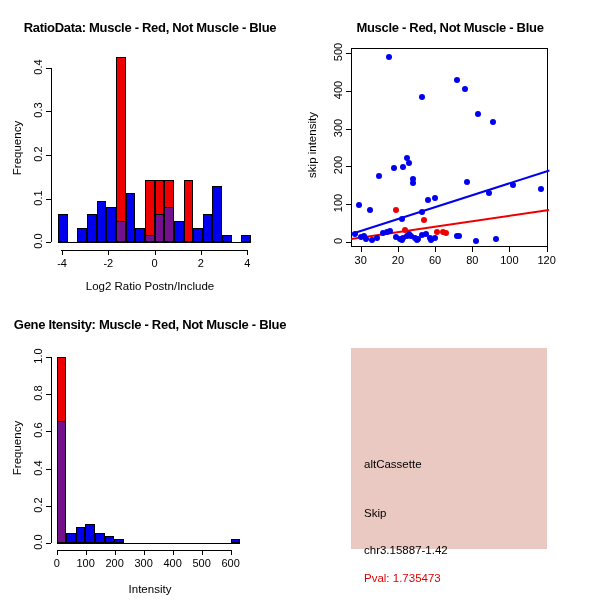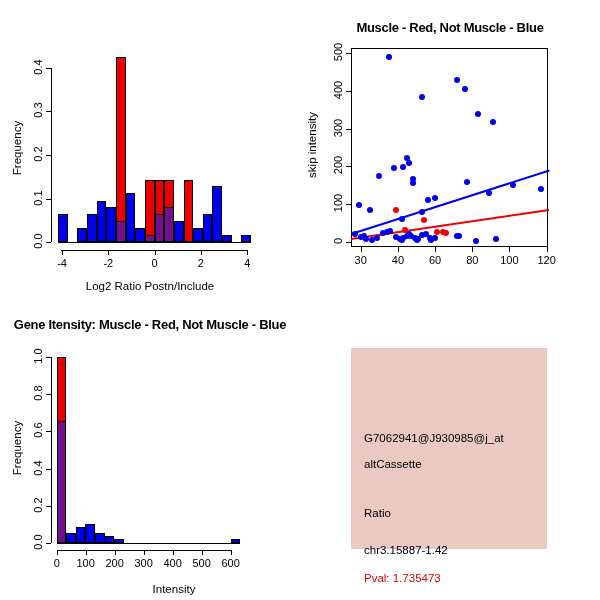--- a/index.html
+++ b/index.html
@@ -4,40 +4,41 @@
 <style>
   html,body{margin:0;padding:0;}
   body{width:600px;height:600px;background:#ffffff;font-family:"Liberation Sans",sans-serif;overflow:hidden;position:relative;}
   .canvas{position:absolute;left:0;top:0;width:600px;height:600px;background:#ffffff;}
   .panel{position:absolute;width:300px;height:300px;}
   #p1{left:0;top:0;} #p2{left:300px;top:0;} #p3{left:0;top:300px;} #p4{left:300px;top:300px;}
   .chart-title{position:absolute;left:0;top:20px;width:100%;text-align:center;font-weight:bold;font-size:13px;letter-spacing:-0.3px;color:#000;white-space:nowrap;}
   #p3 .chart-title{top:17px;}
   .axis-label{position:absolute;font-size:11.5px;color:#000;text-align:center;white-space:nowrap;}
   .xlabel{left:0;width:300px;}
-  #p1 .xlabel{top:280px;} #p2 .xlabel{top:283px;} #p3 .xlabel{top:283px;padding-left:24px;}
+  #p1 .xlabel{top:280px;} #p2 .xlabel{top:283px;} #p3 .xlabel{top:283px;}
   .ylabel{width:150px;transform:rotate(-90deg);}
   #p1 .ylabel{left:-58px;top:142px;} #p2 .ylabel{left:-63px;top:139px;} #p3 .ylabel{left:-58px;top:142px;}
   .hline{position:absolute;height:1px;background:#000;}
   .vline{position:absolute;width:1px;background:#000;}
   .pbox{position:absolute;border:1px solid #000;box-sizing:border-box;}
   .bar{position:absolute;border:1px solid #000;box-sizing:border-box;}
   .dot{position:absolute;width:6px;height:6px;border-radius:50%;}
   .tline{position:absolute;height:1.5px;transform-origin:0 0;}
   .ticklabel{position:absolute;font-size:11px;color:#000;text-align:center;white-space:nowrap;}
   .rot{transform:rotate(-90deg);}
   .infobox{position:absolute;left:51px;top:48px;width:196px;height:201px;}
   .info-line{position:absolute;left:13px;font-size:11.5px;color:#000;white-space:nowrap;}
 </style>
 </head>
 <body>
 
 <div class="canvas">
 
   <section class="panel" id="p1">
+    <div class="chart-title">RatioData: Muscle - Red, Not Muscle - Blue</div>
     <div class="plot-host" id="plot1">
         <div class="hline" style="left: 58.153px; top: 242.3px; width: 192.935px;"></div>
         <div class="bar" style="left: 58.153px; top: 213.954px; width: 9.6537px; height: 28.3462px; background: rgb(0, 0, 238);"></div>
         <div class="bar" style="left: 77.4604px; top: 227.909px; width: 9.63055px; height: 14.3912px; background: rgb(0, 0, 238);"></div>
         <div class="bar" style="left: 87.0909px; top: 213.954px; width: 9.6537px; height: 28.3462px; background: rgb(0, 0, 238);"></div>
         <div class="bar" style="left: 96.7446px; top: 200.871px; width: 9.6537px; height: 41.4291px; background: rgb(0, 0, 238);"></div>
         <div class="bar" style="left: 106.398px; top: 206.976px; width: 9.63055px; height: 35.3237px; background: rgb(0, 0, 238);"></div>
         <div class="bar" style="left: 125.683px; top: 193.457px; width: 9.6537px; height: 48.8427px; background: rgb(0, 0, 238);"></div>
         <div class="bar" style="left: 135.336px; top: 228.345px; width: 9.63055px; height: 13.9551px; background: rgb(0, 0, 238);"></div>
         <div class="bar" style="left: 173.905px; top: 221.367px; width: 9.6537px; height: 20.9326px; background: rgb(0, 0, 238);"></div>
@@ -141,21 +142,21 @@
         <div class="dot" style="left: 193.437px; top: 236.048px; background: rgb(0, 0, 238);"></div>
         <div class="dot" style="left: 93.0569px; top: 207.398px; background: rgb(238, 0, 0);"></div>
         <div class="dot" style="left: 102.351px; top: 227px; background: rgb(238, 0, 0);"></div>
         <div class="dot" style="left: 120.94px; top: 216.822px; background: rgb(238, 0, 0);"></div>
         <div class="dot" style="left: 133.952px; top: 229.262px; background: rgb(238, 0, 0);"></div>
         <div class="dot" style="left: 139.529px; top: 228.508px; background: rgb(238, 0, 0);"></div>
         <div class="dot" style="left: 143.247px; top: 230.393px; background: rgb(238, 0, 0);"></div>
         <div class="vline" style="left: 60.738px; top: 246.7px; height: 5px;"></div>
         <div class="ticklabel" style="left: 42.738px; top: 253.7px; width: 36px;">30</div>
         <div class="vline" style="left: 97.9158px; top: 246.7px; height: 5px;"></div>
-        <div class="ticklabel" style="left: 79.9158px; top: 253.7px; width: 36px;">40</div>
+        <div class="ticklabel" style="left: 79.9158px; top: 253.7px; width: 36px;">20</div>
         <div class="vline" style="left: 135.094px; top: 246.7px; height: 5px;"></div>
         <div class="ticklabel" style="left: 117.094px; top: 253.7px; width: 36px;">60</div>
         <div class="vline" style="left: 172.271px; top: 246.7px; height: 5px;"></div>
         <div class="ticklabel" style="left: 154.271px; top: 253.7px; width: 36px;">80</div>
         <div class="vline" style="left: 209.449px; top: 246.7px; height: 5px;"></div>
         <div class="ticklabel" style="left: 191.449px; top: 253.7px; width: 36px;">100</div>
         <div class="vline" style="left: 246.627px; top: 246.7px; height: 5px;"></div>
         <div class="ticklabel" style="left: 228.627px; top: 253.7px; width: 36px;">120</div>
         <div class="hline" style="left: 45.7px; top: 241.686px; width: 5px;"></div>
         <div class="ticklabel rot" style="left: 19.7px; top: 234.686px; width: 36px;">0</div>
@@ -214,21 +215,20 @@
         <div class="ticklabel rot" style="left: 19.7px; top: 87.02px; width: 36px;">0.8</div>
         <div class="hline" style="left: 45.7px; top: 56.7px; width: 5px;"></div>
         <div class="ticklabel rot" style="left: 19.7px; top: 49.7px; width: 36px;">1.0</div>
       </div>
     <div class="axis-label xlabel">Intensity</div>
     <div class="axis-label ylabel">Frequency</div>
   </section>
 
   <section class="panel" id="p4">
     <div class="infobox" id="infobox" style="background: rgb(233, 201, 193);">
-      <div class="info-line" style="top:84px">G7062941@J930985@j_at</div>
       <div class="info-line" style="top:110px">altCassette</div>
-      <div class="info-line" style="top:159px">Ratio</div>
+      <div class="info-line" style="top:159px">Skip</div>
       <div class="info-line" style="top:196px">chr3.15887-1.42</div>
       <div class="info-line" style="top: 224px; color: rgb(224, 0, 0);" id="pval-line">Pval: 1.735473</div>
     </div>
   </section>
 
 </div>
 
 </body></html>

